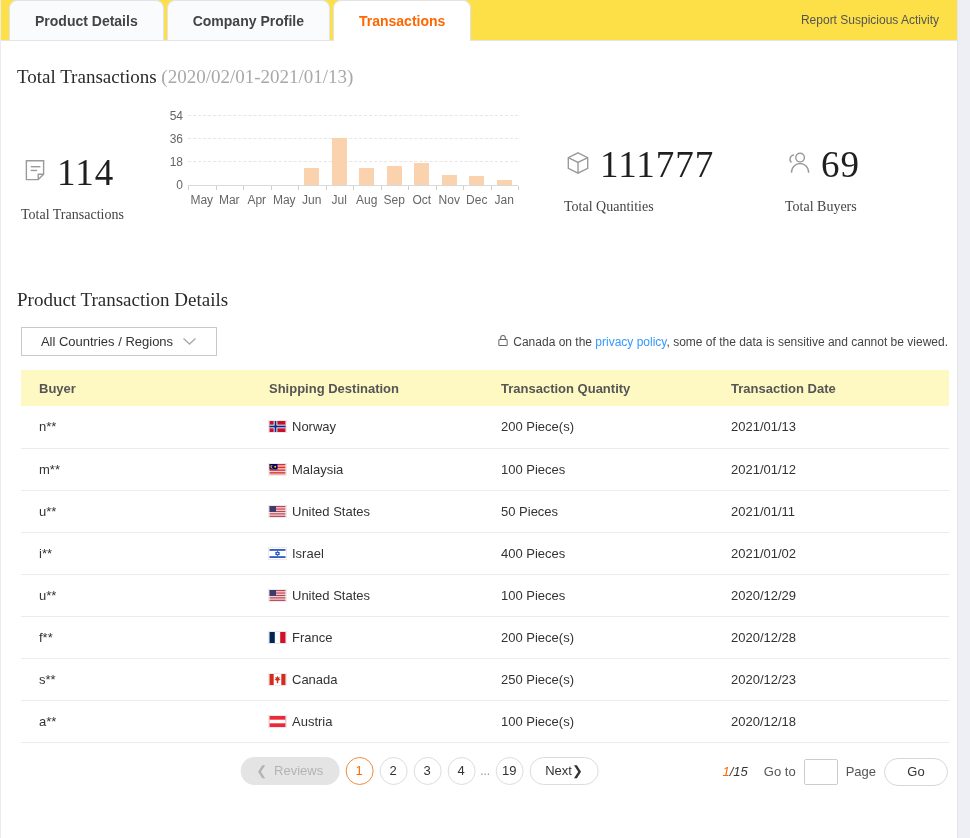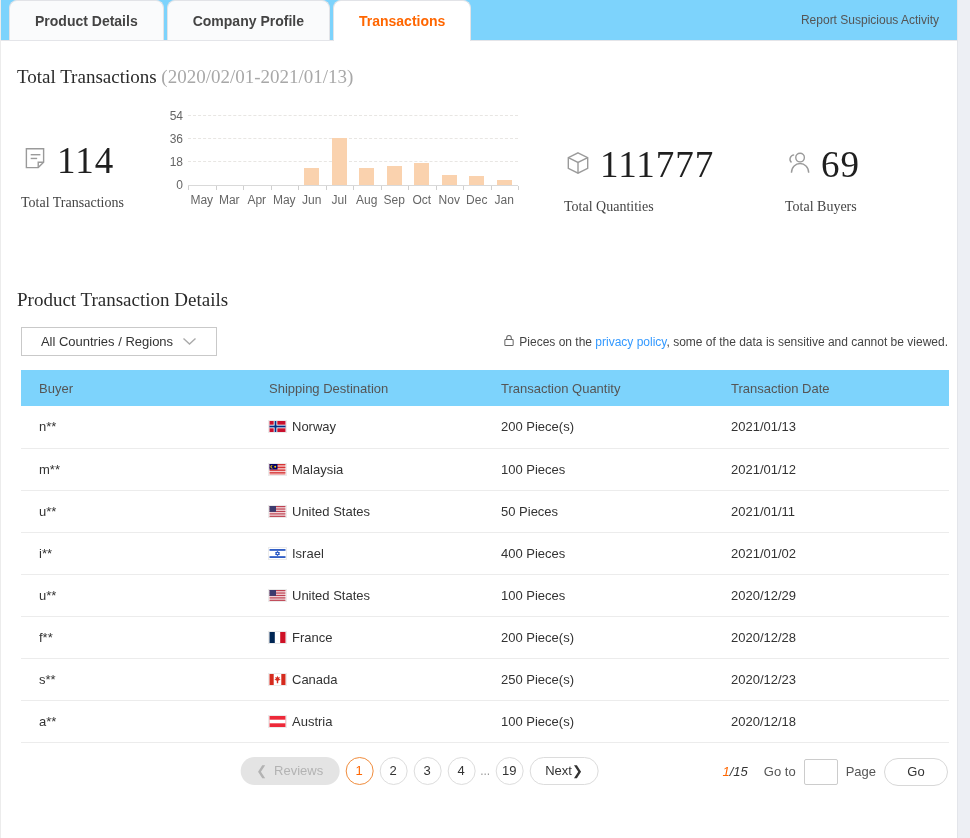--- a/index.html
+++ b/index.html
@@ -3,21 +3,21 @@
 <meta charset="utf-8">
 <style>
   * { margin:0; padding:0; box-sizing:border-box; }
   html,body { background:#fff; }
   .page { position:relative; width:970px; height:838px; background:#fff;
           font-family:"Liberation Sans",sans-serif; overflow:hidden;
           border-left:1px solid #ececec; }
   .scroll-strip { position:absolute; top:0; right:0; width:13px; height:838px;
           background:#edeff4; border-left:1px solid #e3e5ea; }
   
-  .tabbar { position:relative; height:41px; background:#7dd3fc;
+  .tabbar { position:relative; height:41px; background:#fde047;
           border-bottom:1px solid #e4e5e9; display:flex; align-items:flex-end;
           padding-left:8px; margin-right:13px; }
   .tab { height:40px; line-height:40px; padding:0 25px; background:#fafbfc;
           border:1px solid #e2e3e7; border-bottom:none; border-radius:8px 8px 0 0;
           margin-right:3px; font-weight:bold; font-size:14px; color:#444;
           cursor:pointer; white-space:nowrap; }
   .tab.active { background:#fff; color:#ff6600; position:relative; z-index:2;
           margin-bottom:-1px; height:41px; line-height:41px; }
   .report-link { position:absolute; right:18px; top:13px; font-size:12px; color:#555; cursor:pointer; }
   
@@ -44,21 +44,21 @@
   .controls { display:flex; justify-content:space-between; align-items:center;
           margin:16px 22px 0 20px; }
   .dropdown { width:196px; height:29px; border:1px solid #c9c9c9; background:#fff;
           display:flex; align-items:center; justify-content:center; gap:9px;
           font-size:13px; color:#333; cursor:pointer; }
   .privacy { font-size:12px; color:#444; display:flex; align-items:center; gap:4px; }
   .privacy a { color:#3399ff; text-decoration:none; cursor:pointer; }
   .privacy svg { stroke:#666; fill:none; stroke-width:1.1; }
   
   .tbl { margin:14px 22px 0 20px; width:928px; border-collapse:collapse; table-layout:fixed; }
-  .tbl th { background:#7dd3fc; height:36px; text-align:left; font-weight:normal;
+  .tbl th { background:#fef9c3; height:36px; text-align:left; font-weight:bold;
           font-size:13px; color:#555; padding-left:18px; }
   .tbl td { height:42px; font-size:13px; color:#333; padding-left:18px;
           border-bottom:1px solid #ececec; background:#fff; }
   .flag { display:inline-block; width:17px; height:11px; vertical-align:-1px;
           margin-right:6px; box-shadow:0 0 0 1px rgba(0,0,0,.08); }
   .flag svg { display:block; }
   
   .pagination { position:relative; height:28px; margin-top:14px; margin-right:22px; }
   .pager { position:absolute; left:50%; transform:translateX(-50%) translateX(-55px);
           display:flex; align-items:center; gap:6px; }
@@ -93,21 +93,21 @@
     <span class="report-link">Report Suspicious Activity</span>
   </div>
 
   <h2 class="section-title">
     <span>Total Transactions</span>
     <span class="date">(2020/02/01-2021/01/13)</span>
   </h2>
 
   <div class="overview">
 
-    <div class="stat" style="left:20px; top:29px;">
+    <div class="stat" style="left:20px; top:41px;">
       <div class="stat-top">
         <span>
           <svg width="28" height="28" viewBox="0 0 26 26">
               <path d="M5 3.5 h16 v12.5 l-5 5 H5 z"></path>
               <path d="M16 21 v-5 h5"></path>
               <line x1="9" y1="9" x2="18" y2="9"></line>
               <line x1="9" y1="12.5" x2="15" y2="12.5"></line>
             </svg>
         </span>
         <span class="stat-num">114</span>
@@ -202,21 +202,21 @@
           </svg>
       </span>
     </div>
     <div class="privacy">
       <span>
         <svg width="12" height="13" viewBox="0 0 13 14">
             <rect x="2" y="6" width="9" height="6.5" rx="1"></rect>
             <path d="M4 6 V4.3 a2.5 2.7 0 0 1 5 0 V6"></path>
           </svg>
       </span>
-      <span><span>Pieces on the </span><a>privacy policy</a><span>, some of the data is sensitive and cannot be viewed.</span></span>
+      <span><span>Canada on the </span><a>privacy policy</a><span>, some of the data is sensitive and cannot be viewed.</span></span>
     </div>
   </div>
 
   <table class="tbl">
     <colgroup>
         <col style="width:230px">
         <col style="width:232px">
         <col style="width:230px">
         <col>
       </colgroup>

